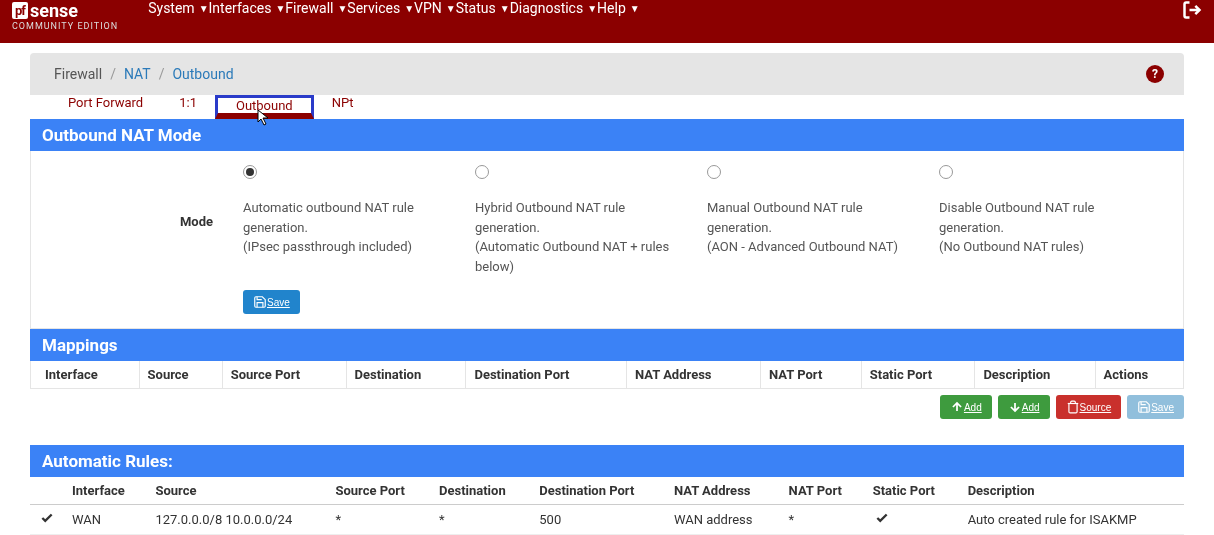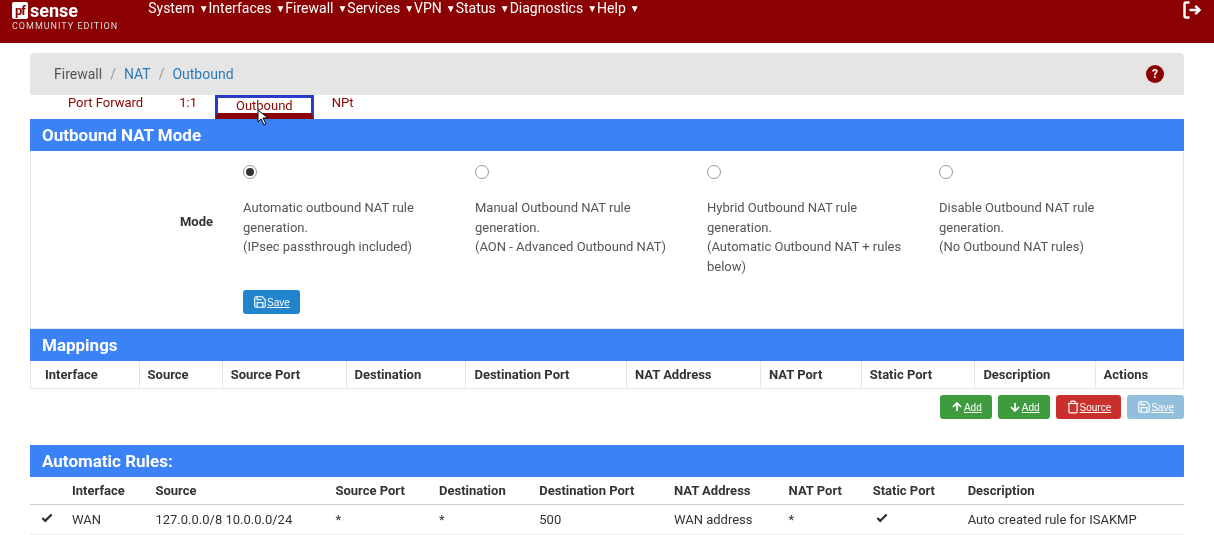--- a/index.html
+++ b/index.html
@@ -137,25 +137,25 @@
   <div class="panel-body">
     <div class="mode-row">
       <div class="mode-label">Mode</div>
       <div class="mode-options">
         <div class="mode-opt">
           <span class="radio checked"></span>
           <div class="opt-desc"><span>Automatic outbound NAT rule generation.</span><br><span>(IPsec passthrough included)</span></div>
         </div>
         <div class="mode-opt">
           <span class="radio"></span>
+          <div class="opt-desc"><span>Hybrid Outbound NAT rule generation.</span><br><span>(Automatic Outbound NAT + rules below)</span></div>
+        </div>
+        <div class="mode-opt">
+          <span class="radio"></span>
           <div class="opt-desc"><span>Manual Outbound NAT rule generation.</span><br><span>(AON - Advanced Outbound NAT)</span></div>
-        </div>
-        <div class="mode-opt">
-          <span class="radio"></span>
-          <div class="opt-desc"><span>Hybrid Outbound NAT rule generation.</span><br><span>(Automatic Outbound NAT + rules below)</span></div>
         </div>
         <div class="mode-opt">
           <span class="radio"></span>
           <div class="opt-desc"><span>Disable Outbound NAT rule generation.</span><br><span>(No Outbound NAT rules)</span></div>
         </div>
       </div>
     </div>
     <div class="save-row">
       <button class="btn btn-primary">
         <svg viewBox="0 0 24 24" fill="none" stroke="#fff" stroke-width="2">

